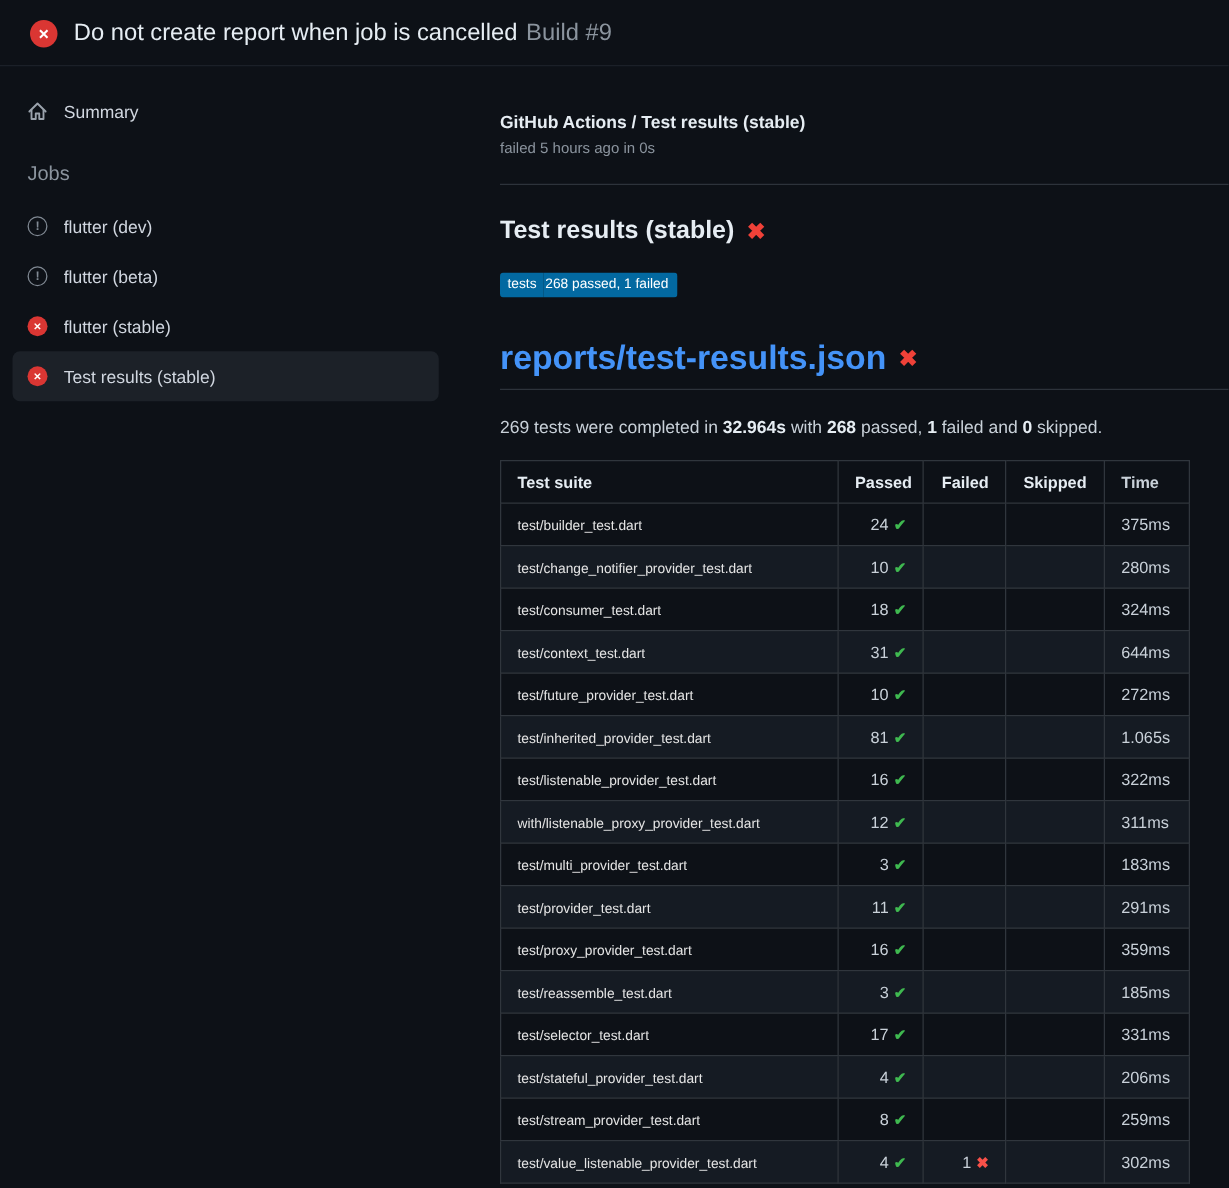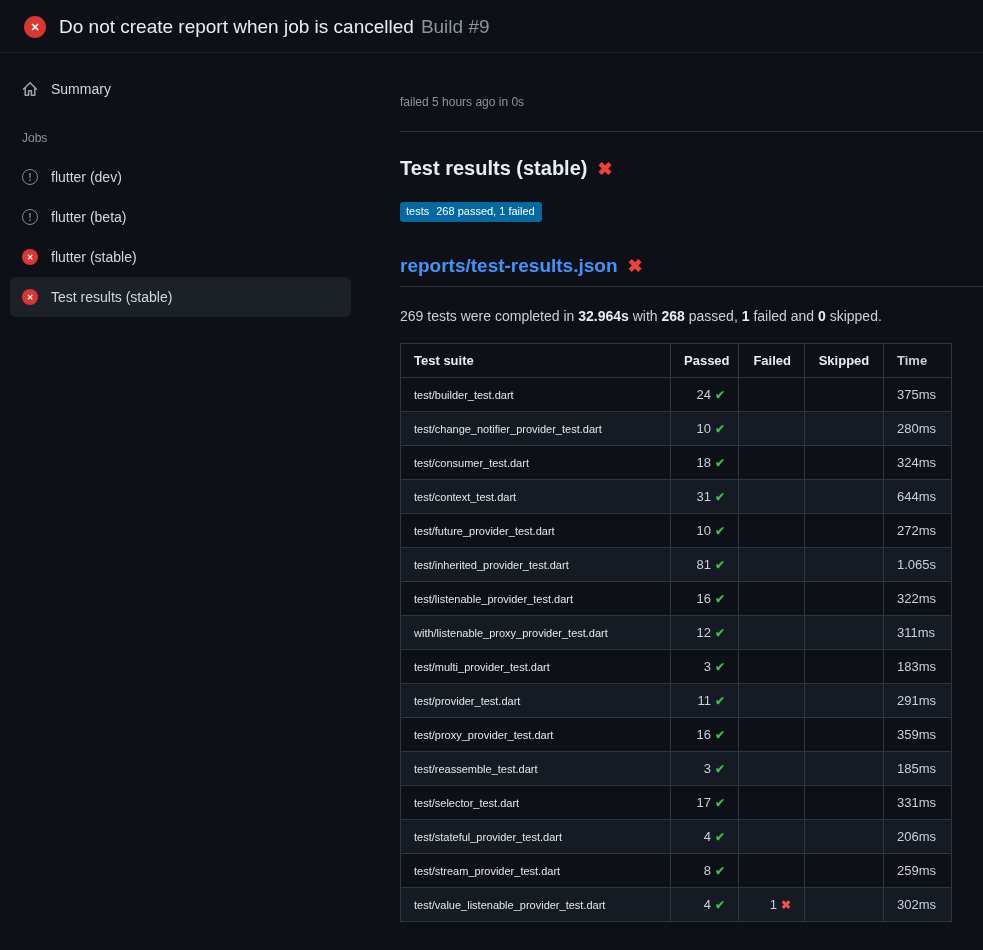--- a/index.html
+++ b/index.html
@@ -27,21 +27,21 @@
   
   .layout { display:flex; align-items:flex-start; }
   .sidebar { width:366px; flex-shrink:0; padding:16px 15px 0 10px; }
   .side-item {
     display:flex; align-items:center; height:40px;
     padding:0 12px; border-radius:6px;
     font-size:14px; color:#d1d7e0; cursor:pointer;
   }
   .side-item.selected { background:#1c2128; }
   .side-icon { margin-right:13px; flex-shrink:0; display:flex; align-items:center; justify-content:center; }
-  .jobs-label { font-size:12px; color:#8b949e; margin:22px 0 12px 12px; }
+  .jobs-label { font-size:16px; color:#8b949e; margin:22px 0 12px 12px; }
   .fail-circle {
     width:16px; height:16px; border-radius:50%;
     background:#da3633; color:#fff;
     font-size:8px; font-weight:700;
     display:flex; align-items:center; justify-content:center;
   }
   .neutral-circle {
     width:16px; height:16px; border-radius:50%;
     border:1.5px solid #818a94; color:#818a94;
     font-size:10px; font-weight:700;
@@ -53,21 +53,21 @@
   .meta { font-size:12px; color:#8b949e; margin-top:6px; }
   .divider { border-bottom:1px solid #2d333b; margin-top:22px; }
   .section-head { display:flex; align-items:center; margin-top:25px; }
   .section-title-text { font-size:20px; font-weight:700; color:#e6edf3; }
   .x-mark { color:#ef4138; font-weight:900; font-size:18px; margin-left:10px; }
   .badge { display:inline-flex; margin-top:22px; font-size:11px; line-height:1; color:#fff; border-radius:3px; overflow:hidden; }
   .badge-label { background:#0369a1; padding:4px 6px 5px 6px; }
   .badge-value { background:#0369a1; padding:4px 7px 5px 1px; }
   .report-head-wrap { border-bottom:1px solid #2d333b; margin-top:33px; padding-bottom:9px; }
   .report-head { display:flex; align-items:center; }
-  .report-link { font-size:19px; font-weight:600; color:#4493f8; text-decoration:none; cursor:pointer; }
+  .report-link { font-size:27px; font-weight:600; color:#4493f8; text-decoration:none; cursor:pointer; }
   .summary-line { font-size:14px; color:#c9d1d9; margin-top:21px; }
   .summary-line b { color:#e6edf3; }
   
   table { border-collapse:collapse; margin-top:19px; width:551px; table-layout:fixed; }
   th, td { border:1px solid #30363d; padding:7px 13px; font-size:13px; height:34px; }
   th { font-weight:700; color:#e6edf3; text-align:left; }
   tbody tr:nth-child(even) { background:#151b23; }
   .col-suite  { width:270px; white-space:nowrap; overflow:hidden; }
   .col-passed { width:68px; text-align:right; }
   .col-failed { width:66px; text-align:right; }
@@ -122,20 +122,21 @@
         <div class="side-item selected">
           <span class="side-icon">
             <span class="fail-circle">✕</span>
           </span>
           <span class="side-label">Test results (stable)</span>
         </div>
       </div>
   </nav>
 
   <main class="main">
+    <div class="breadcrumb">GitHub Actions / Test results (stable)</div>
     <div class="meta">failed 5 hours ago in 0s</div>
     <div class="divider"></div>
 
     <h2 class="section-head">
       <span class="section-title-text">Test results (stable)</span>
       <span class="x-mark">✖</span>
     </h2>
 
     <div class="badge">
       <span class="badge-label">tests</span>

